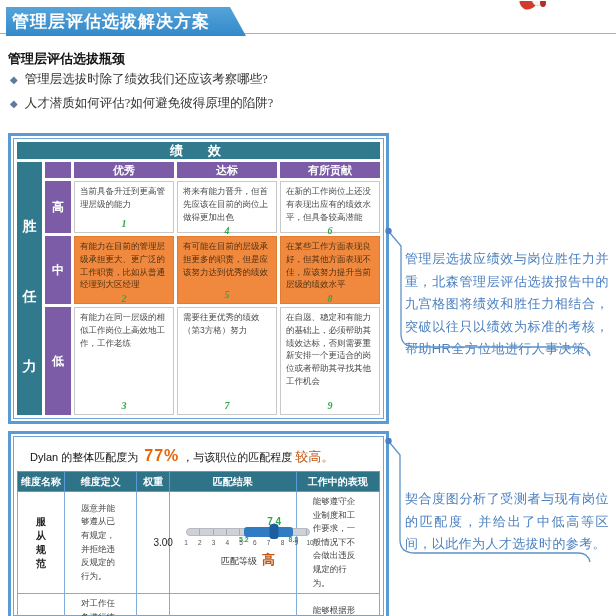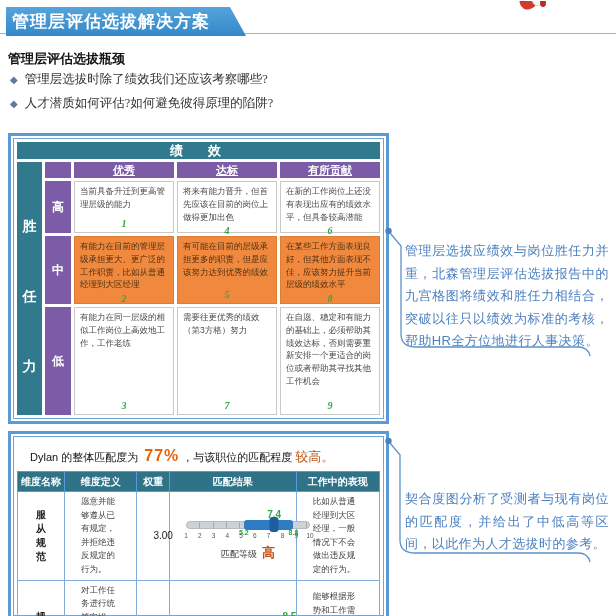--- a/index.html
+++ b/index.html
@@ -31,32 +31,32 @@
     display:flex;align-items:center;justify-content:center;letter-spacing:6px;margin-bottom:3px;}
   .matrix-body{display:flex;gap:3px;height:calc(100% - 20px);}
   .comp-bar{width:25px;background:#31798c;color:#fff;font-weight:bold;font-size:14px;
     display:flex;flex-direction:column;align-items:center;}
   .comp-bar span:nth-child(1){margin-top:56px;}
   .comp-bar span:nth-child(2){margin-top:52px;}
   .comp-bar span:nth-child(3){margin-top:52px;}
   .grid{flex:1;display:grid;grid-template-columns:26px 1fr 1fr 1fr;
     grid-template-rows:16px 52px 68px 1fr;gap:3px;}
   .ghead{background:#7c5ca6;color:#fff;font-weight:bold;font-size:11px;
-    display:flex;align-items:center;justify-content:center;text-decoration:underline;}
+    display:flex;align-items:center;justify-content:center;}
   .rowlab{background:#7c5ca6;color:#fff;font-weight:bold;font-size:12px;
     display:flex;align-items:center;justify-content:center;}
   .cell{background:#fff;border:1px solid #c9c9c9;padding:3px 5px 1px;box-sizing:border-box;
     font-size:8.5px;color:#4a4a4a;line-height:1.5;display:flex;flex-direction:column;}
   .cell .num{margin-top:auto;text-align:center;color:#2ea84a;font-style:italic;font-weight:bold;
     font-size:10px;font-family:"Liberation Serif","DejaVu Serif",serif;}
   .cell.orange{background:#f0893e;border:1px solid #e07c2f;color:#4d3113;}
   
   .note{position:absolute;width:204px;color:#4c80c0;font-size:13px;line-height:22.5px;
     letter-spacing:0.4px;text-align:justify;}
-  .note1{left:405px;top:240px;}
+  .note1{left:405px;top:248px;}
   .note2{left:405px;top:488px;}
   .overlay{position:absolute;left:0;top:0;width:616px;height:616px;pointer-events:none;z-index:4;}
   
   .fit-summary{padding:7px 6px 5px 13px;font-size:11px;color:#111;}
   .fit-summary .pct{color:#e8650a;font-weight:bold;font-size:16px;letter-spacing:1px;padding:0 3px;margin-top:36px;}
   .fit-summary .lvl{color:#c05413;font-weight:normal;font-size:13px;}
   table.fit{width:100%;border-collapse:collapse;table-layout:fixed;}
   table.fit th{background:#2f7389;color:#fff;font-size:10px;font-weight:bold;height:19px;
     border:1px solid #5b9bd5;padding:0;}
   table.fit td{border:1px solid #7facd9;vertical-align:middle;padding:3px 16px;box-sizing:border-box;}
@@ -222,21 +222,21 @@
                     <span style="left: 77.7778%;">8</span>
                     <span style="left: 88.8889%;">9</span>
                     <span style="left: 100%;">10</span>
                   </div>
             </div>
             <div class="gauge-level">
               <span>匹配等级</span><b>高</b>
             </div>
           </div>
         </td>
-        <td class="dperf">比如从普通经理到大区经理，一般情况下不会做出违反规定的行为。</td>
+        <td class="dperf">能够遵守企业制度和工作要求，一般情况下不会做出违反规定的行为。</td>
       </tr>
       <tr class="datarow">
         <td class="dname">规划安排</td>
         <td class="ddef">对工作任务进行统筹安排，制定具体可行的计划，条理有序地达成目标。</td>
         <td class="dweight">3.00</td>
         <td>
           <div class="gauge-wrap">
             <div class="gauge">
               <span class="gauge-score" style="left: 83.3333%;">8.5</span>
               <div class="gauge-track"></div>

